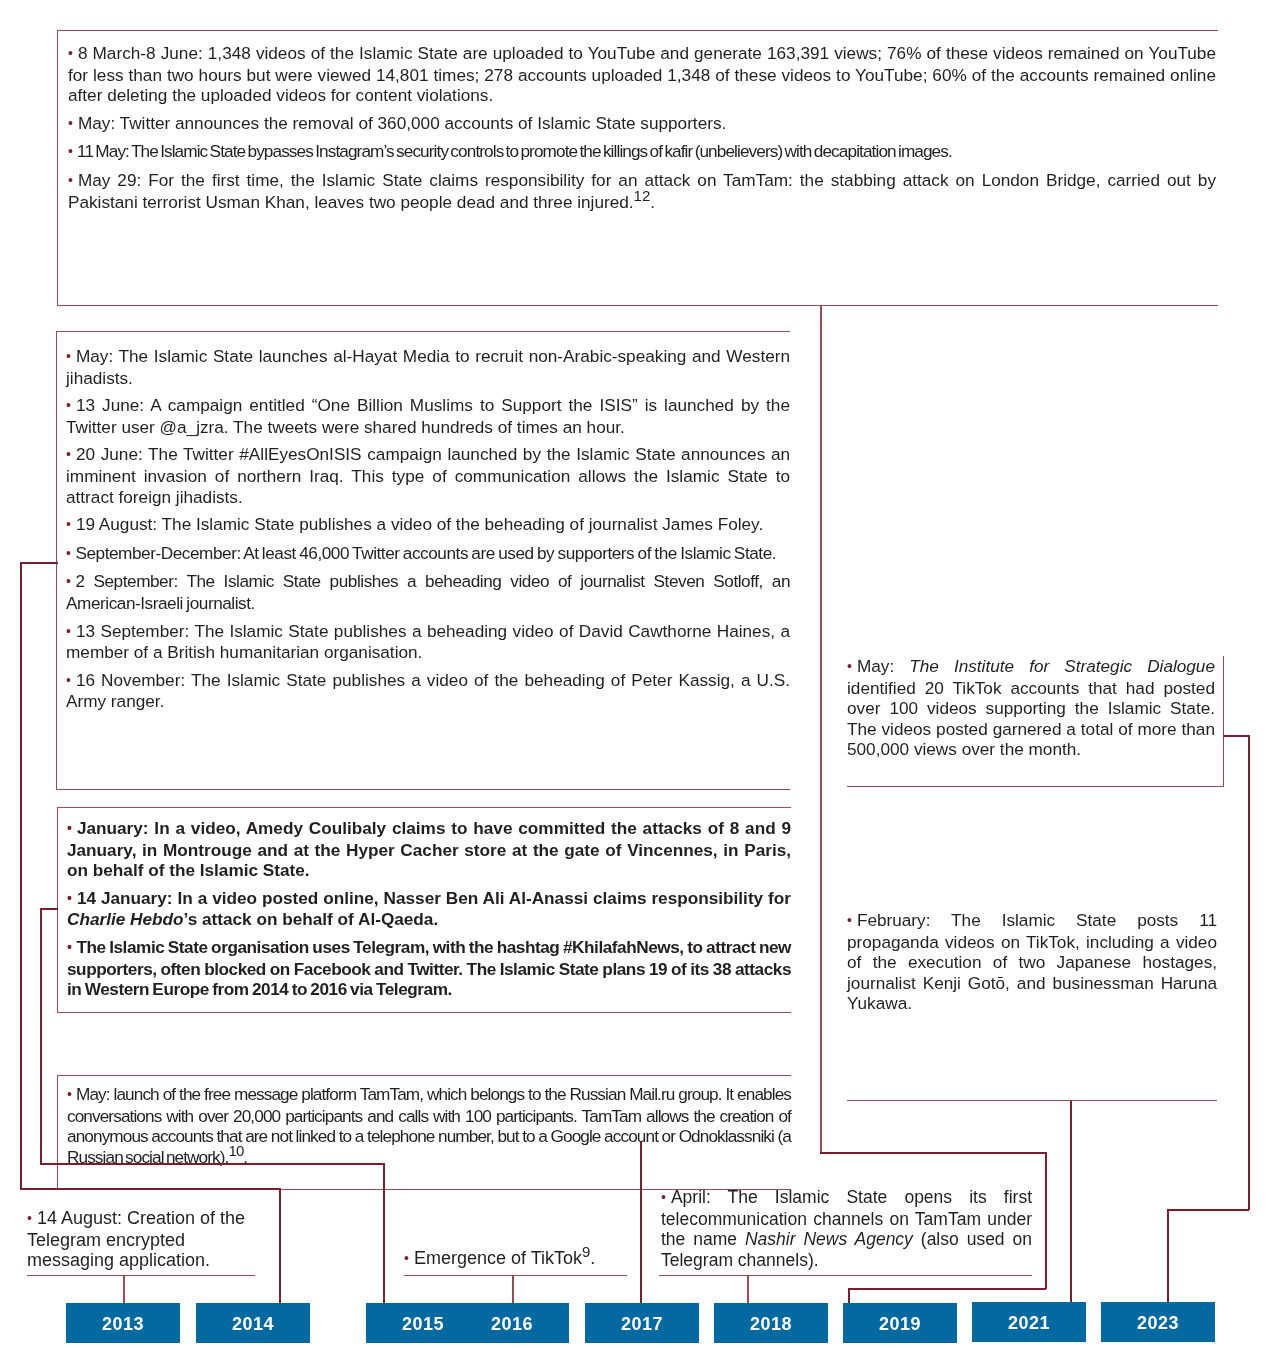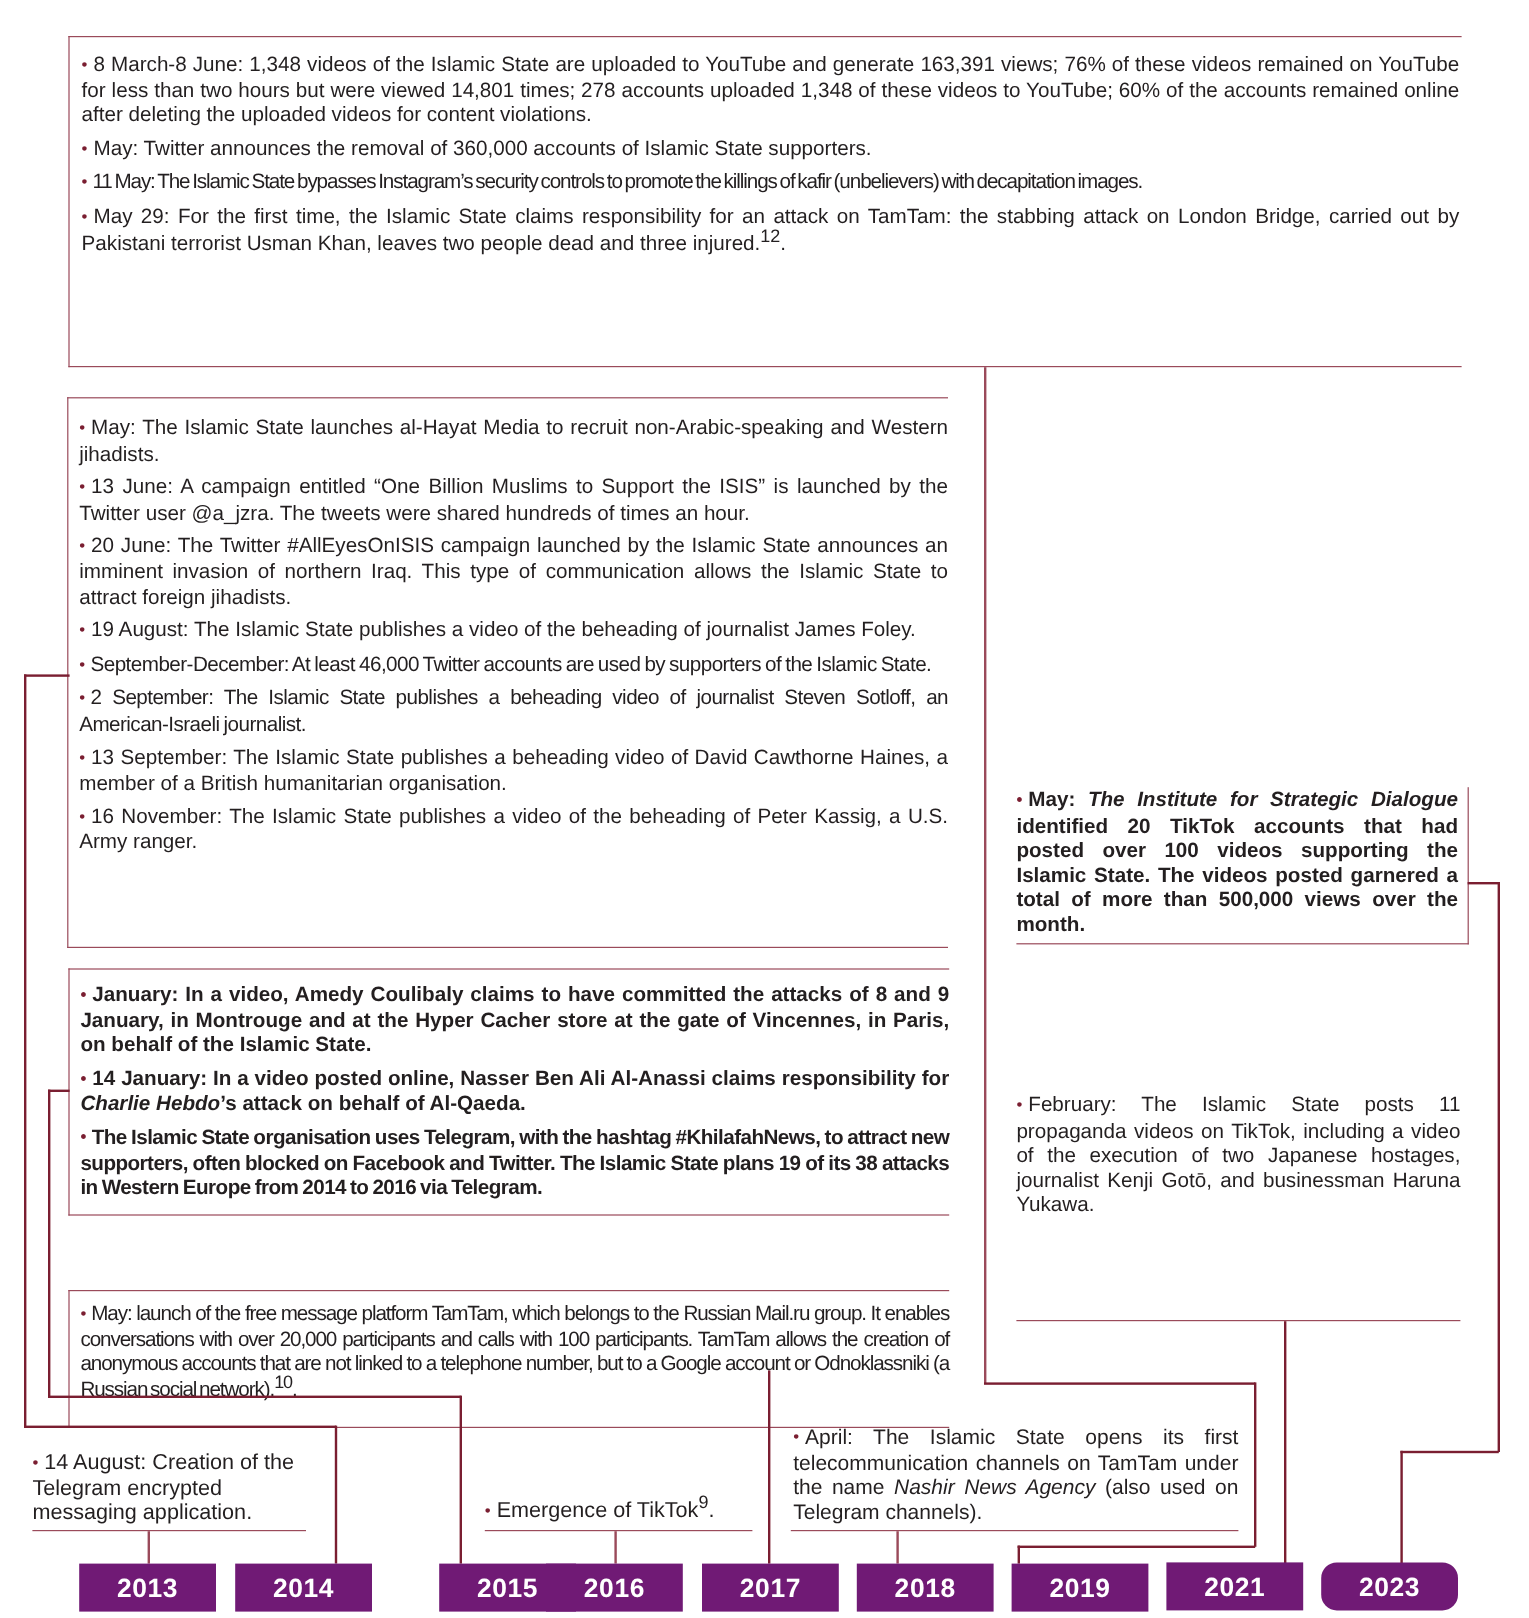--- a/index.html
+++ b/index.html
@@ -2,31 +2,31 @@
 <html><head>
   <meta charset="utf-8">
   <style>
     html, body { margin: 0; padding: 0; background: #ffffff; }
     body { width: 1274px; height: 1348px; position: relative; overflow: hidden;
            font-family: "Liberation Sans", "DejaVu Sans", sans-serif; color: #231f20; }
     .box { position: absolute; box-sizing: border-box; }
     .bordered-top { border-top: 1.5px solid #9a4a5a; }
     .bordered-left { border-left: 1.5px solid #9a4a5a; }
     .bordered-bottom { border-bottom: 1.5px solid #9a4a5a; }
-    .bordered-right { border-right: 1.5px solid #9a4a5a; font-weight: bold; }
+    .bordered-right { border-right: 1.5px solid #9a4a5a; }
     .item { font-size: 17.2px; line-height: 20.6px; margin: 0 0 7px 0; text-align: justify; }
     .item:last-child { margin-bottom: 0; }
     .bullet { color: #7a1e31; font-size: 14px; display: inline-block; margin-right: 5px; position: relative; top: -1px; }
     .cond { letter-spacing: -0.45px; word-spacing: -1px; }
     .cond2 { letter-spacing: -0.9px; word-spacing: -1.6px; }
     .sup { font-size: 15px; vertical-align: super; line-height: 0; }
     .line { position: absolute; background: #9a4a5a; }
     .line.dark { background: #7a1e31; }
-    .year { position: absolute; top: 1303px; width: 114px; height: 40px; background: #701a75;
-            color: #ffffff; font-weight: bold; font-size: 22px; text-align: center; line-height: 42px;
+    .year { position: absolute; top: 1303px; width: 114px; height: 40px; background: #0369a1;
+            color: #ffffff; font-weight: bold; font-size: 18px; text-align: center; line-height: 42px;
             font-family: "Liberation Sans", "DejaVu Sans", sans-serif; letter-spacing: 0.5px; }
     .small-box { font-size: 17.5px; line-height: 20.5px; }
   </style>
 </head>
 <body>
 
 <div class="box bordered-top bordered-left bordered-bottom" style="left:57px; top:30px; width:1161px; height:276px; padding:12px 0 0 10px;">
   <div style="width:1148px;">
     <p class="item"><span class="bullet">•</span><span>8 March-8 June: 1,348 videos of the Islamic State are uploaded to YouTube and generate 163,391 views; 76% of these videos remained on YouTube for less than two hours but were viewed 14,801 times; 278 accounts uploaded 1,348 of these videos to YouTube; 60% of the accounts remained online after deleting the uploaded videos for content violations.</span></p>
     <p class="item"><span class="bullet">•</span><span>May: Twitter announces the removal of 360,000 accounts of Islamic State supporters.</span></p>
@@ -114,13 +114,13 @@
 <div class="line dark" style="left:1167px; top:1209px; width:1.5px; height:94px;"></div>
 
 <div class="year" style="left:66px;">2013</div>
 <div class="year" style="left:196px;">2014</div>
 <div class="year" style="left:326px;margin-left:40px;">2015</div>
 <div class="year" style="left:455px;">2016</div>
 <div class="year" style="left:585px;">2017</div>
 <div class="year" style="left:714px;">2018</div>
 <div class="year" style="left:843px;">2019</div>
 <div class="year" style="left:972px; top:1302px;">2021</div>
-<div class="year" style="left:1101px; top:1302px;border-radius:13px;">2023</div>
+<div class="year" style="left:1101px; top:1302px;">2023</div>
 
 </body></html>

